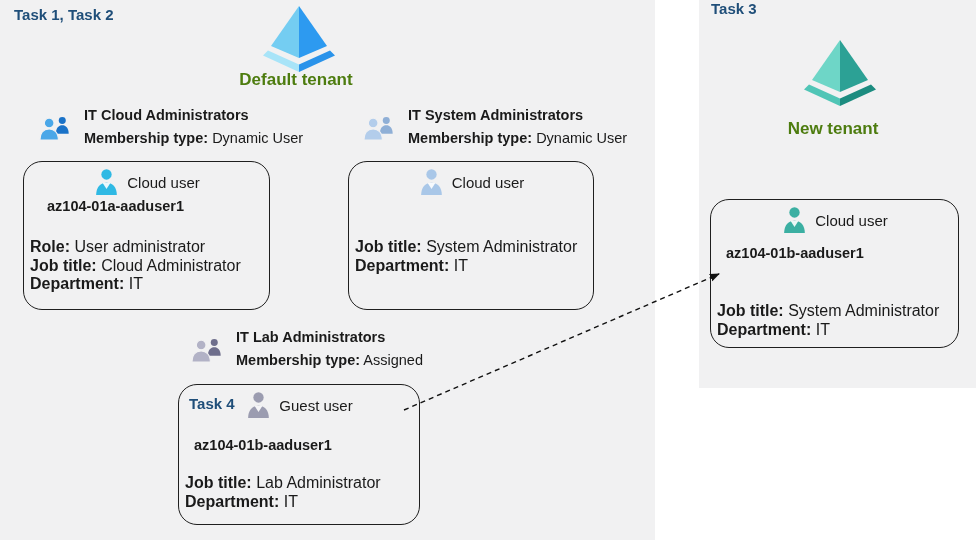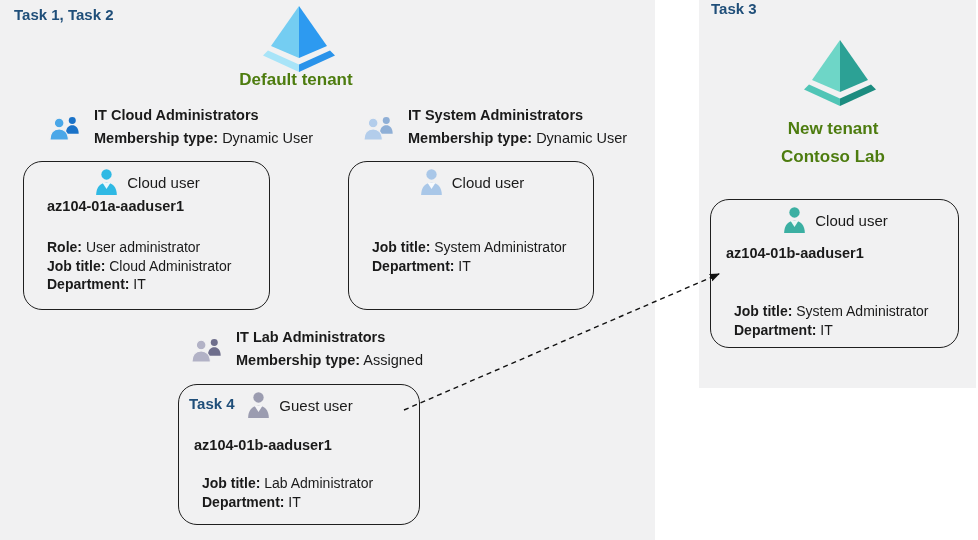--- a/index.html
+++ b/index.html
@@ -14,21 +14,21 @@
   .group{position:absolute;display:flex;gap:13px;align-items:center;}
   .grp-icon{width:33px;height:28px;flex:0 0 auto;}
   .grp-title{font-weight:700;font-size:14.5px;line-height:23px;white-space:nowrap;}
   .grp-line{font-size:14.5px;line-height:23px;white-space:nowrap;}
   .b{font-weight:700;}
   .ubox{position:absolute;border:1.5px solid #1f1f1f;border-radius:19px;background:transparent;}
   .ubox-head{position:absolute;left:0;right:0;top:5px;display:flex;justify-content:center;align-items:center;gap:7px;}
   .person-icon{width:27px;height:30px;flex:0 0 auto;}
   .utype{font-size:15px;white-space:nowrap;}
   .uname{position:absolute;left:15px;font-weight:700;font-size:14.5px;white-space:nowrap;}
-  .uattrs{position:absolute;left:23px;font-size:14px;line-height:18.5px;white-space:nowrap;}
+  .uattrs{position:absolute;left:6px;font-size:16px;line-height:18.5px;white-space:nowrap;}
   .inbox-task{position:absolute;left:10px;top:10px;}
   .arrow-overlay{position:absolute;left:0;top:0;pointer-events:none;}
 </style>
 </head>
 <body>
 
 <div class="canvas">
 
   <div class="panel left"></div>
   <div class="panel right"></div>
@@ -37,21 +37,21 @@
 
   <svg class="aad-icon" style="left:261px;top:6px;width:76px;height:66px;" viewBox="0 0 72 66">
     <polygon points="36,0 8,40 36,52" fill="#74cdf2"></polygon>
     <polygon points="36,0 64,40 36,52" fill="#2d9af0"></polygon>
     <polygon points="5,44.5 36,58.5 36,66 0,49.5" fill="#a8e4f8"></polygon>
     <polygon points="36,58.5 67,44.5 72,49.5 36,66" fill="#2a93ea"></polygon>
   </svg>
 
   <div class="tenant-name" style="left:216px;top:70px;width:160px;">Default tenant</div>
 
-  <div class="group" style="left:48px;top:104px;">
+  <div class="group" style="left:38px;top:104px;">
     <svg class="grp-icon" viewBox="0 0 34 28">
       <circle cx="25" cy="7.2" r="3.6" fill="#1a72c8"></circle>
       <path d="M18.4,21 C18.4,14.8 21.4,12.1 25,12.1 C28.6,12.1 31.6,14.8 31.6,21 Z" fill="#1a72c8"></path>
       <circle cx="11.5" cy="9.8" r="5" stroke="#f1f1f2" stroke-width="1.2" fill="#4aa7e8"></circle>
       <path d="M2,27.5 C2,19.6 6.3,16 11.5,16 C16.7,16 21,19.6 21,27.5 Z" stroke="#f1f1f2" stroke-width="1.2" fill="#4aa7e8"></path>
     </svg>
     <div class="grp-text">
       <div class="grp-title">IT Cloud Administrators</div>
       <div class="grp-line"><span class="b">Membership type:</span> <span>Dynamic User</span></div>
     </div>
@@ -135,21 +135,20 @@
   <div class="task-label" style="left:711px;top:0;">Task 3</div>
 
   <svg class="aad-icon" style="left:803px;top:40px;width:74px;height:66px;" viewBox="0 0 72 66">
     <polygon points="36,0 8,40 36,52" fill="#6ed6c7"></polygon>
     <polygon points="36,0 64,40 36,52" fill="#2ca195"></polygon>
     <polygon points="5,44.5 36,58.5 36,66 0,49.5" fill="#50c5b6"></polygon>
     <polygon points="36,58.5 67,44.5 72,49.5 36,66" fill="#1c8c80"></polygon>
   </svg>
 
   <div class="tenant-name" style="left:753px;top:119px;width:160px;">New tenant</div>
-  <div class="tenant-name" style="left:753px;top:147px;width:160px;">Contoso Lab</div>
 
   <div class="ubox" style="left:710px;top:199px;width:247px;height:147px;">
     <div class="ubox-head">
       <svg class="person-icon" viewBox="0 0 24 26">
         <circle cx="12" cy="6.3" r="4.6" fill="#3bafa2"></circle>
         <path d="M2.8,24.5 C2.8,17.2 6.9,13.6 12,13.6 C17.1,13.6 21.2,17.2 21.2,24.5 Z" fill="#3bafa2"></path>
         <path d="M8.6,13.9 L15.4,13.9 L12,19.2 Z" fill="#ffffff" opacity="0.9"></path>
       </svg>
       <span class="utype">Cloud user</span>
     </div>

